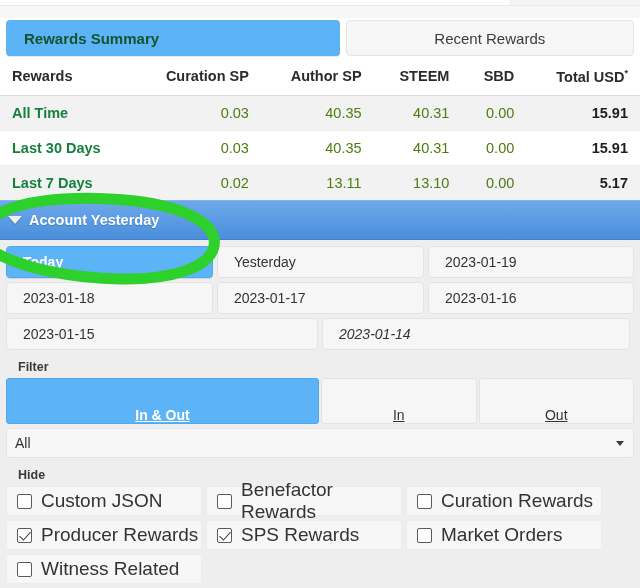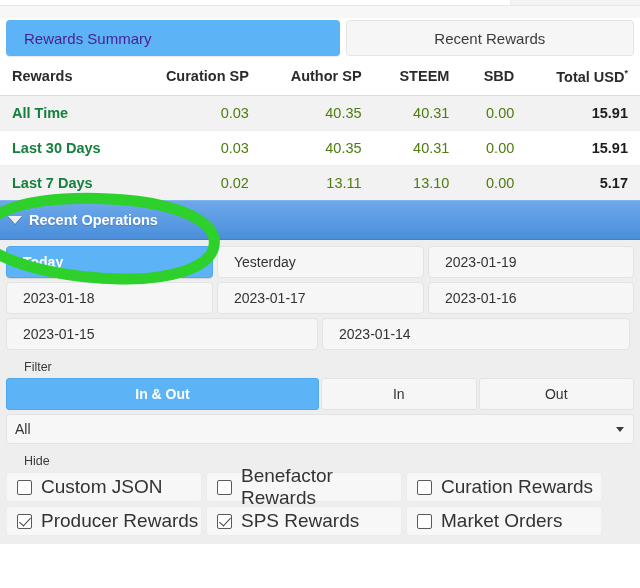--- a/index.html
+++ b/index.html
@@ -25,22 +25,22 @@
     background:#f7f7f7;
   }
 
   
   .tabs { position:absolute; left:6px; top:20px; width:628px; height:36px; display:flex; }
   .tab {
     height:36px; display:flex; align-items:center;
     font-size:15px; border-radius:4px; white-space:nowrap;
   }
   .tab-active {
-    width:364px; background:#5cb3f5; color:#4c1d95;
-    padding-left:18px; font-weight:400;
+    width:364px; background:#5cb3f5; color:#14532d;
+    padding-left:18px; font-weight:700;
     box-shadow:0 1px 1px rgba(0,0,0,.10);
   }
   .tab-inactive {
     width:316px; margin-left:6px; background:#f6f6f6; color:#3b3b3b;
     justify-content:center; border:1px solid #e4e4e4;
   }
 
   
   .table-wrap { position:absolute; left:0; top:60px; width:640px; }
   table.rewards { width:640px; border-collapse:collapse; font-size:14.5px; }
@@ -86,31 +86,31 @@
   .chip {
     height:32px; display:flex; align-items:center;
     padding-left:16px; font-size:14px; border-radius:4px;
     background:#f6f6f6; color:#333333; border:1px solid #e3e3e3;
   }
   .chip-active {
     background:#5cb3f5; color:#ffffff; font-weight:600;
     border:1px solid #4ea8ef; box-shadow:0 1px 1px rgba(0,0,0,.10);
   }
   .c-a { width:207px; } .c-b { width:207px; } .c-c { width:206px; }
-  .c-half-l { width:312px; } .c-half-r { width:308px; }
+  .c-half-l { width:312px; } .c-half-r { width:308px;font-style:italic; }
 
   
   .section-label {
-    font-size:12.5px; color:#3a3a3a; margin:10px 0 4px 18px; font-weight:400;
+    font-size:12.5px; color:#3a3a3a; margin:10px 0 4px 12px; font-weight:700;
   }
   .seg { display:flex; gap:2px; }
   .seg-btn {
-    height:32px; display:flex; align-items:center; justify-content:center;
+    height:46px; display:flex; align-items:flex-end; justify-content:center;
     font-size:14px; background:#f6f6f6; color:#333333;
-    border:1px solid #e3e3e3; border-radius:3px;
+    border:1px solid #e3e3e3; border-radius:3px;text-decoration:underline;
   }
   .seg-active {
     background:#5cb3f5; color:#ffffff; font-weight:600;
     border:1px solid #4ea8ef;
   }
   .seg-1 { width:314px; } .seg-2 { width:156px; } .seg-3 { width:156px; }
 
   .select-row {
     position:relative; margin-top:4px; height:30px;
     background:#f7f7f7; border:1px solid #e3e3e3; border-radius:3px;
@@ -204,21 +204,21 @@
           <td class="total">5.17</td>
         </tr>
       </tbody>
     </table>
   </div>
 
   <div class="ops-panel">
 
     <div class="ops-header">
       <span class="caret"></span>
-      <span>Recent Operations</span>
+      <span>Account Yesterday</span>
     </div>
 
     <div class="ops-body">
 
       <div class="date-rows">
         <div class="date-row">
           <div class="chip chip-active c-a">
             <span>Today</span>
           </div>
           <div class="chip c-b">
@@ -288,20 +288,26 @@
             <span class="cb-box checked"></span>
             <span>Producer Rewards</span>
           </div>
           <div class="cb-item">
             <span class="cb-box checked"></span>
             <span>SPS Rewards</span>
           </div>
           <div class="cb-item">
             <span class="cb-box"></span>
             <span>Market Orders</span>
+          </div>
+        </div>
+        <div class="cb-row">
+          <div class="cb-item">
+            <span class="cb-box"></span>
+            <span>Witness Related</span>
           </div>
         </div>
       </div>
 
     </div>
   </div>
 
   <svg class="annot" viewBox="0 0 260 110">
     <path d="M -14 36
              C 6 12, 70 6, 135 13

